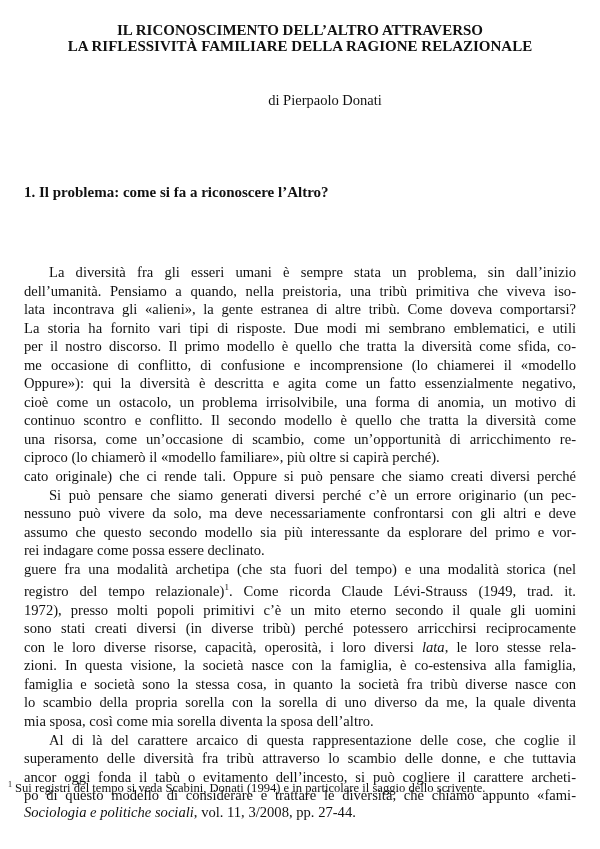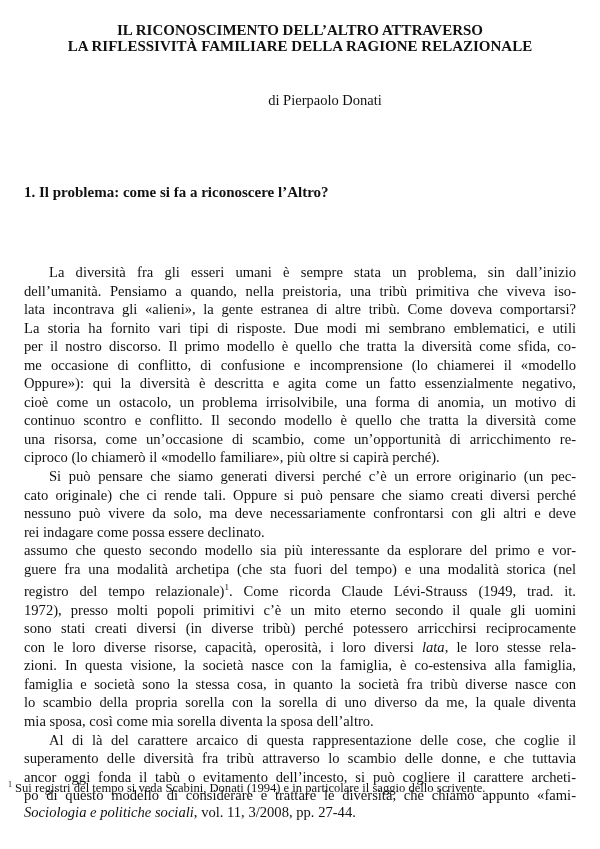--- a/index.html
+++ b/index.html
@@ -40,25 +40,25 @@
       <span class="line">La storia ha fornito vari tipi di risposte. Due modi mi sembrano emblematici, e utili</span>
       <span class="line">per il nostro discorso. Il primo modello è quello che tratta la diversità come sfida, co-</span>
       <span class="line">me occasione di conflitto, di confusione e incomprensione (lo chiamerei il «modello</span>
       <span class="line">Oppure»): qui la diversità è descritta e agita come un fatto essenzialmente negativo,</span>
       <span class="line">cioè come un ostacolo, un problema irrisolvibile, una forma di anomia, un motivo di</span>
       <span class="line">continuo scontro e conflitto. Il secondo modello è quello che tratta la diversità come</span>
       <span class="line">una risorsa, come un’occasione di scambio, come un’opportunità di arricchimento re-</span>
       <span class="line last">ciproco (lo chiamerò il «modello familiare», più oltre si capirà perché).</span>
     </div>
     <div>
+      <span class="line">cato originale) che ci rende tali. Oppure si può pensare che siamo creati diversi perché</span>
       <span class="line indent">Si può pensare che siamo generati diversi perché c’è un errore originario (un pec-</span>
-      <span class="line">cato originale) che ci rende tali. Oppure si può pensare che siamo creati diversi perché</span>
       <span class="line">nessuno può vivere da solo, ma deve necessariamente confrontarsi con gli altri e deve</span>
+      <span class="line">assumo che questo secondo modello sia più interessante da esplorare del primo e vor-</span>
       <span class="line last">rei indagare come possa essere declinato.</span>
-      <span class="line">assumo che questo secondo modello sia più interessante da esplorare del primo e vor-</span>
     </div>
     <div>
       <span class="line">guere fra una modalità archetipa (che sta fuori del tempo) e una modalità storica (nel</span>
       <span class="line">registro del tempo relazionale)<sup style="font-size: 9px;">1</sup>. Come ricorda Claude Lévi-Strauss (1949, trad. it.</span>
       <span class="line">1972), presso molti popoli primitivi c’è un mito eterno secondo il quale gli uomini</span>
       <span class="line">sono stati creati diversi (in diverse tribù) perché potessero arricchirsi reciprocamente</span>
       <span class="line">con le loro diverse risorse, capacità, operosità, i loro diversi <i>lata</i>, le loro stesse rela-</span>
       <span class="line">zioni. In questa visione, la società nasce con la famiglia, è co-estensiva alla famiglia,</span>
       <span class="line">famiglia e società sono la stessa cosa, in quanto la società fra tribù diverse nasce con</span>
       <span class="line">lo scambio della propria sorella con la sorella di uno diverso da me, la quale diventa</span>

